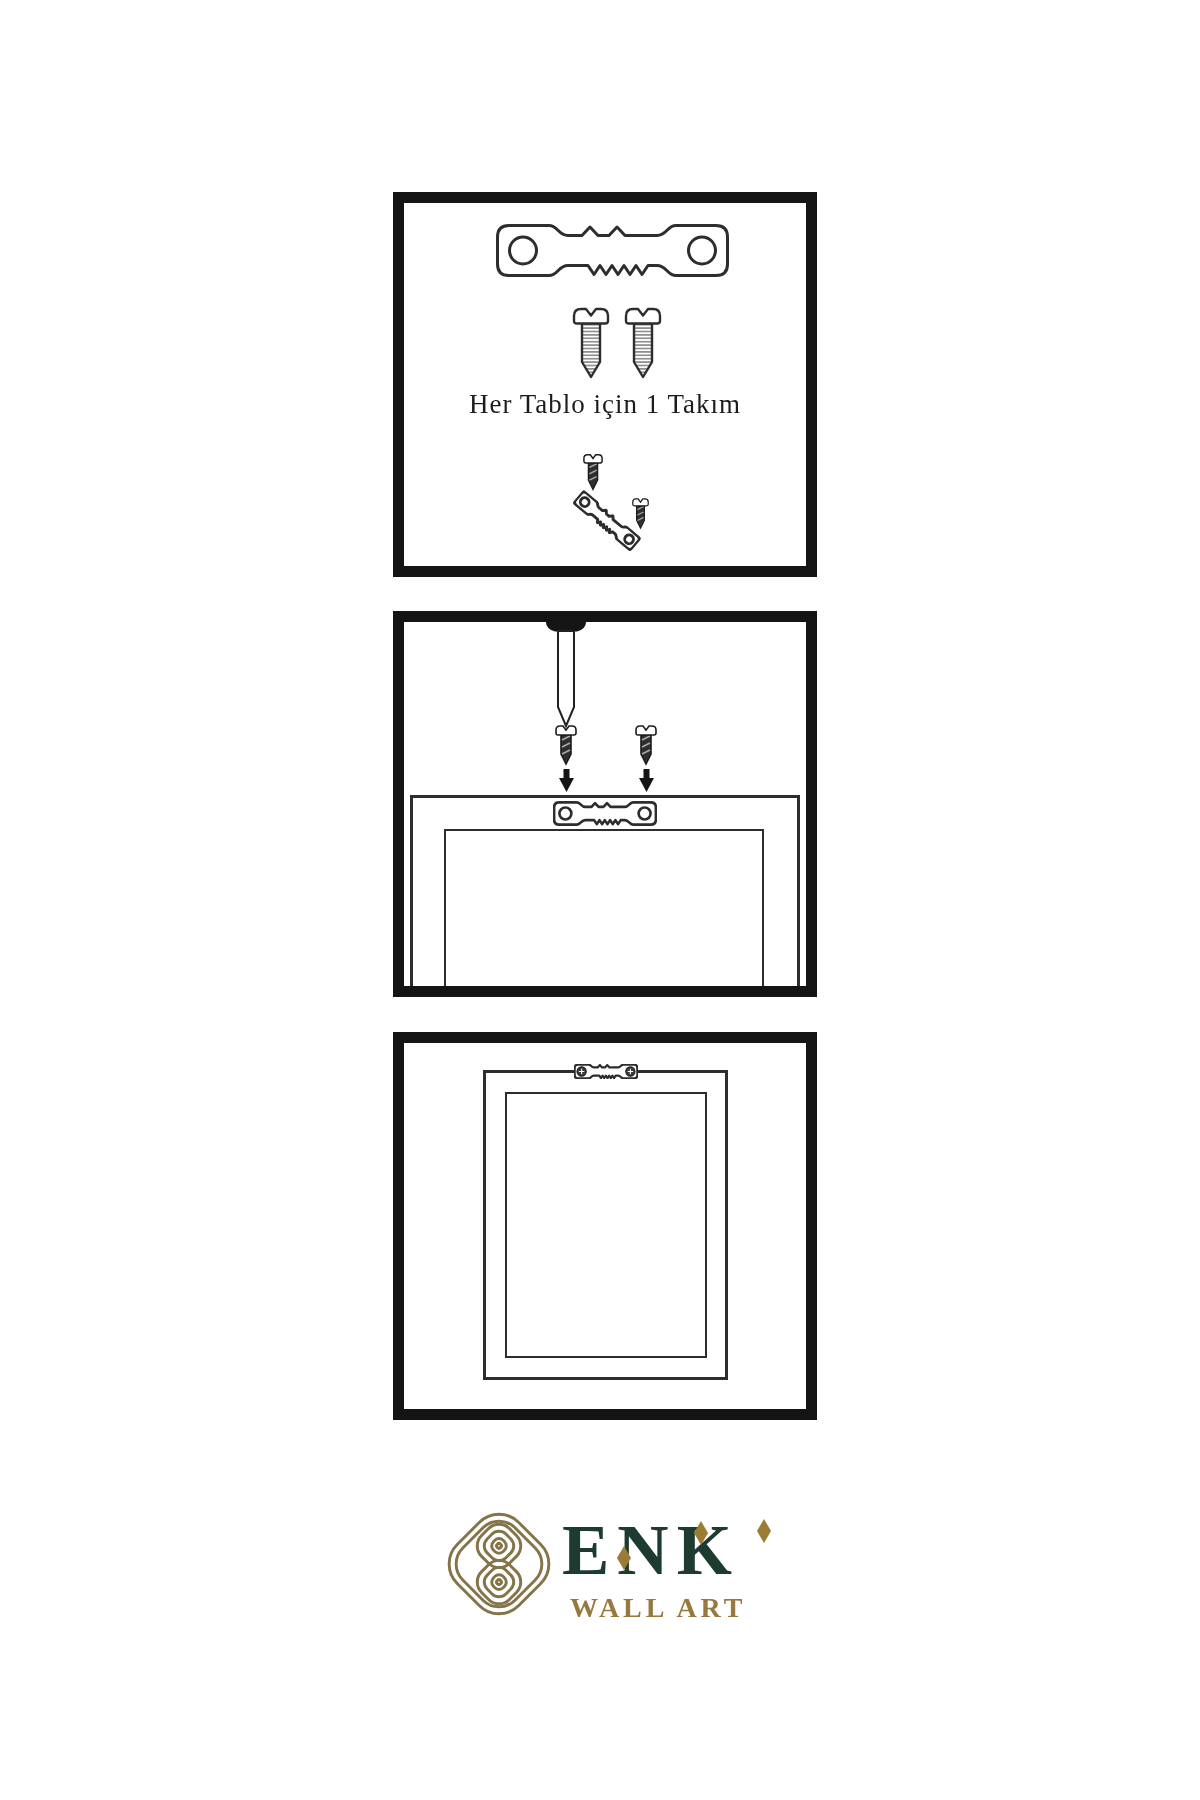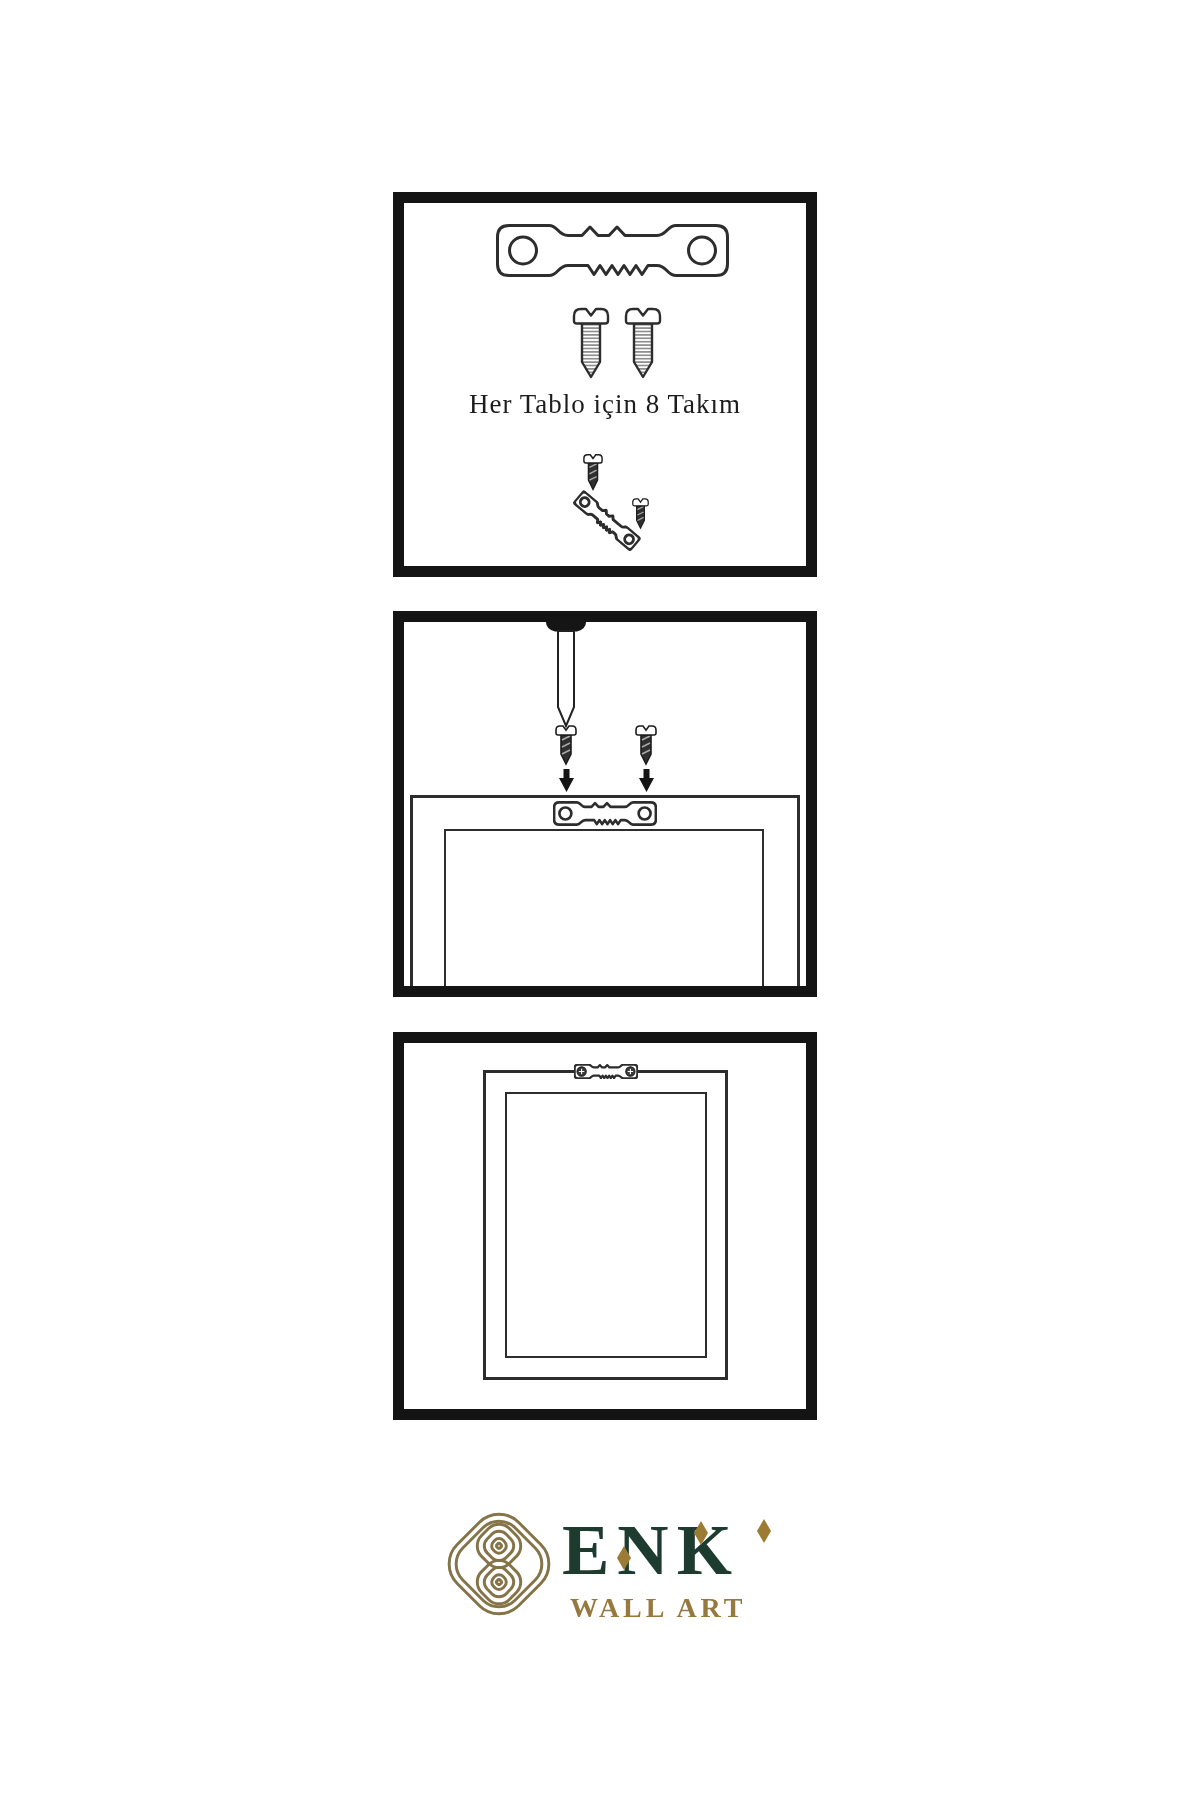--- a/index.html
+++ b/index.html
@@ -50,21 +50,21 @@
       <defs>
           <pattern id="thr2" width="38" height="3.4" patternUnits="userSpaceOnUse">
         <rect width="38" height="3.4" fill="#fff"></rect>
             <path d="M0,1.7 H38" stroke="#6a6a6a" stroke-width="1.2"></path>
       </pattern>
         </defs>
       <path d="M10,17 H28 V56 L19,71 L10,56 Z" fill="url(#thr2)" stroke="#2d2d2d" stroke-width="2.4" stroke-linejoin="round"></path>
       <path d="M2,15 V10 Q2,3 9,3 H14 L19,9.5 L24,3 H29 Q36,3 36,10 V15 Q36,17.5 33,17.5 H5 Q2,17.5 2,15 Z" fill="#fff" stroke="#2d2d2d" stroke-width="2.4" stroke-linejoin="round"></path>
     </svg>
 
-    <div class="caption">Her Tablo için 8 Takım</div>
+    <div class="caption">Her Tablo için 1 Takım</div>
 
     <div class="abs" style="left:171px;top:249px;width:100px;height:110px;">
       <svg class="abs" style="left:8px;top:0;" width="20" height="40" viewBox="0 0 22 42">
         <path d="M6,11 H16 V30 L11,40 L6,30 Z" fill="#2f2f2f" stroke="#1d1d1d" stroke-width="1.6"></path>
         <path d="M7,16 L15,12 M7,23 L15,19 M7,30 L15,26" stroke="#a9a9a9" stroke-width="1.6"></path>
         <path d="M1,9 V6 Q1,2 5,2 H8 L11,6.2 L14,2 H17 Q21,2 21,6 V9 Q21,11 19,11 H3 Q1,11 1,9 Z" fill="#fff" stroke="#1d1d1d" stroke-width="1.6"></path>
       </svg>
       <svg class="abs" style="left:0px;top:43px;transform:rotate(40deg);transform-origin:12px 9px;" width="76" height="18" viewBox="0 0 235 55">
         <path d="M14,2.5 H54 C63,2.5 63,12.5 73,12.5 H87 L95,4 L103,12.5 H114 L122,4 L130,12.5 H162 C172,12.5 172,2.5 181,2.5 H221 Q232.5,2.5 232.5,14 V41 Q232.5,52.5 221,52.5 H181 C172,52.5 172,42.5 162,42.5 H153 L147,51.5 L141,42.5 L135,51.5 L129,42.5 L123,51.5 L117,42.5 L111,51.5 L105,42.5 L99,51.5 L93,42.5 H73 C63,42.5 63,52.5 54,52.5 H14 Q2.5,52.5 2.5,41 V14 Q2.5,2.5 14,2.5 Z" fill="#fff" stroke="#2d2d2d" stroke-width="9" stroke-linejoin="round"></path>
         <circle cx="28" cy="27.5" r="13.5" fill="#fff" stroke="#2d2d2d" stroke-width="9"></circle>

